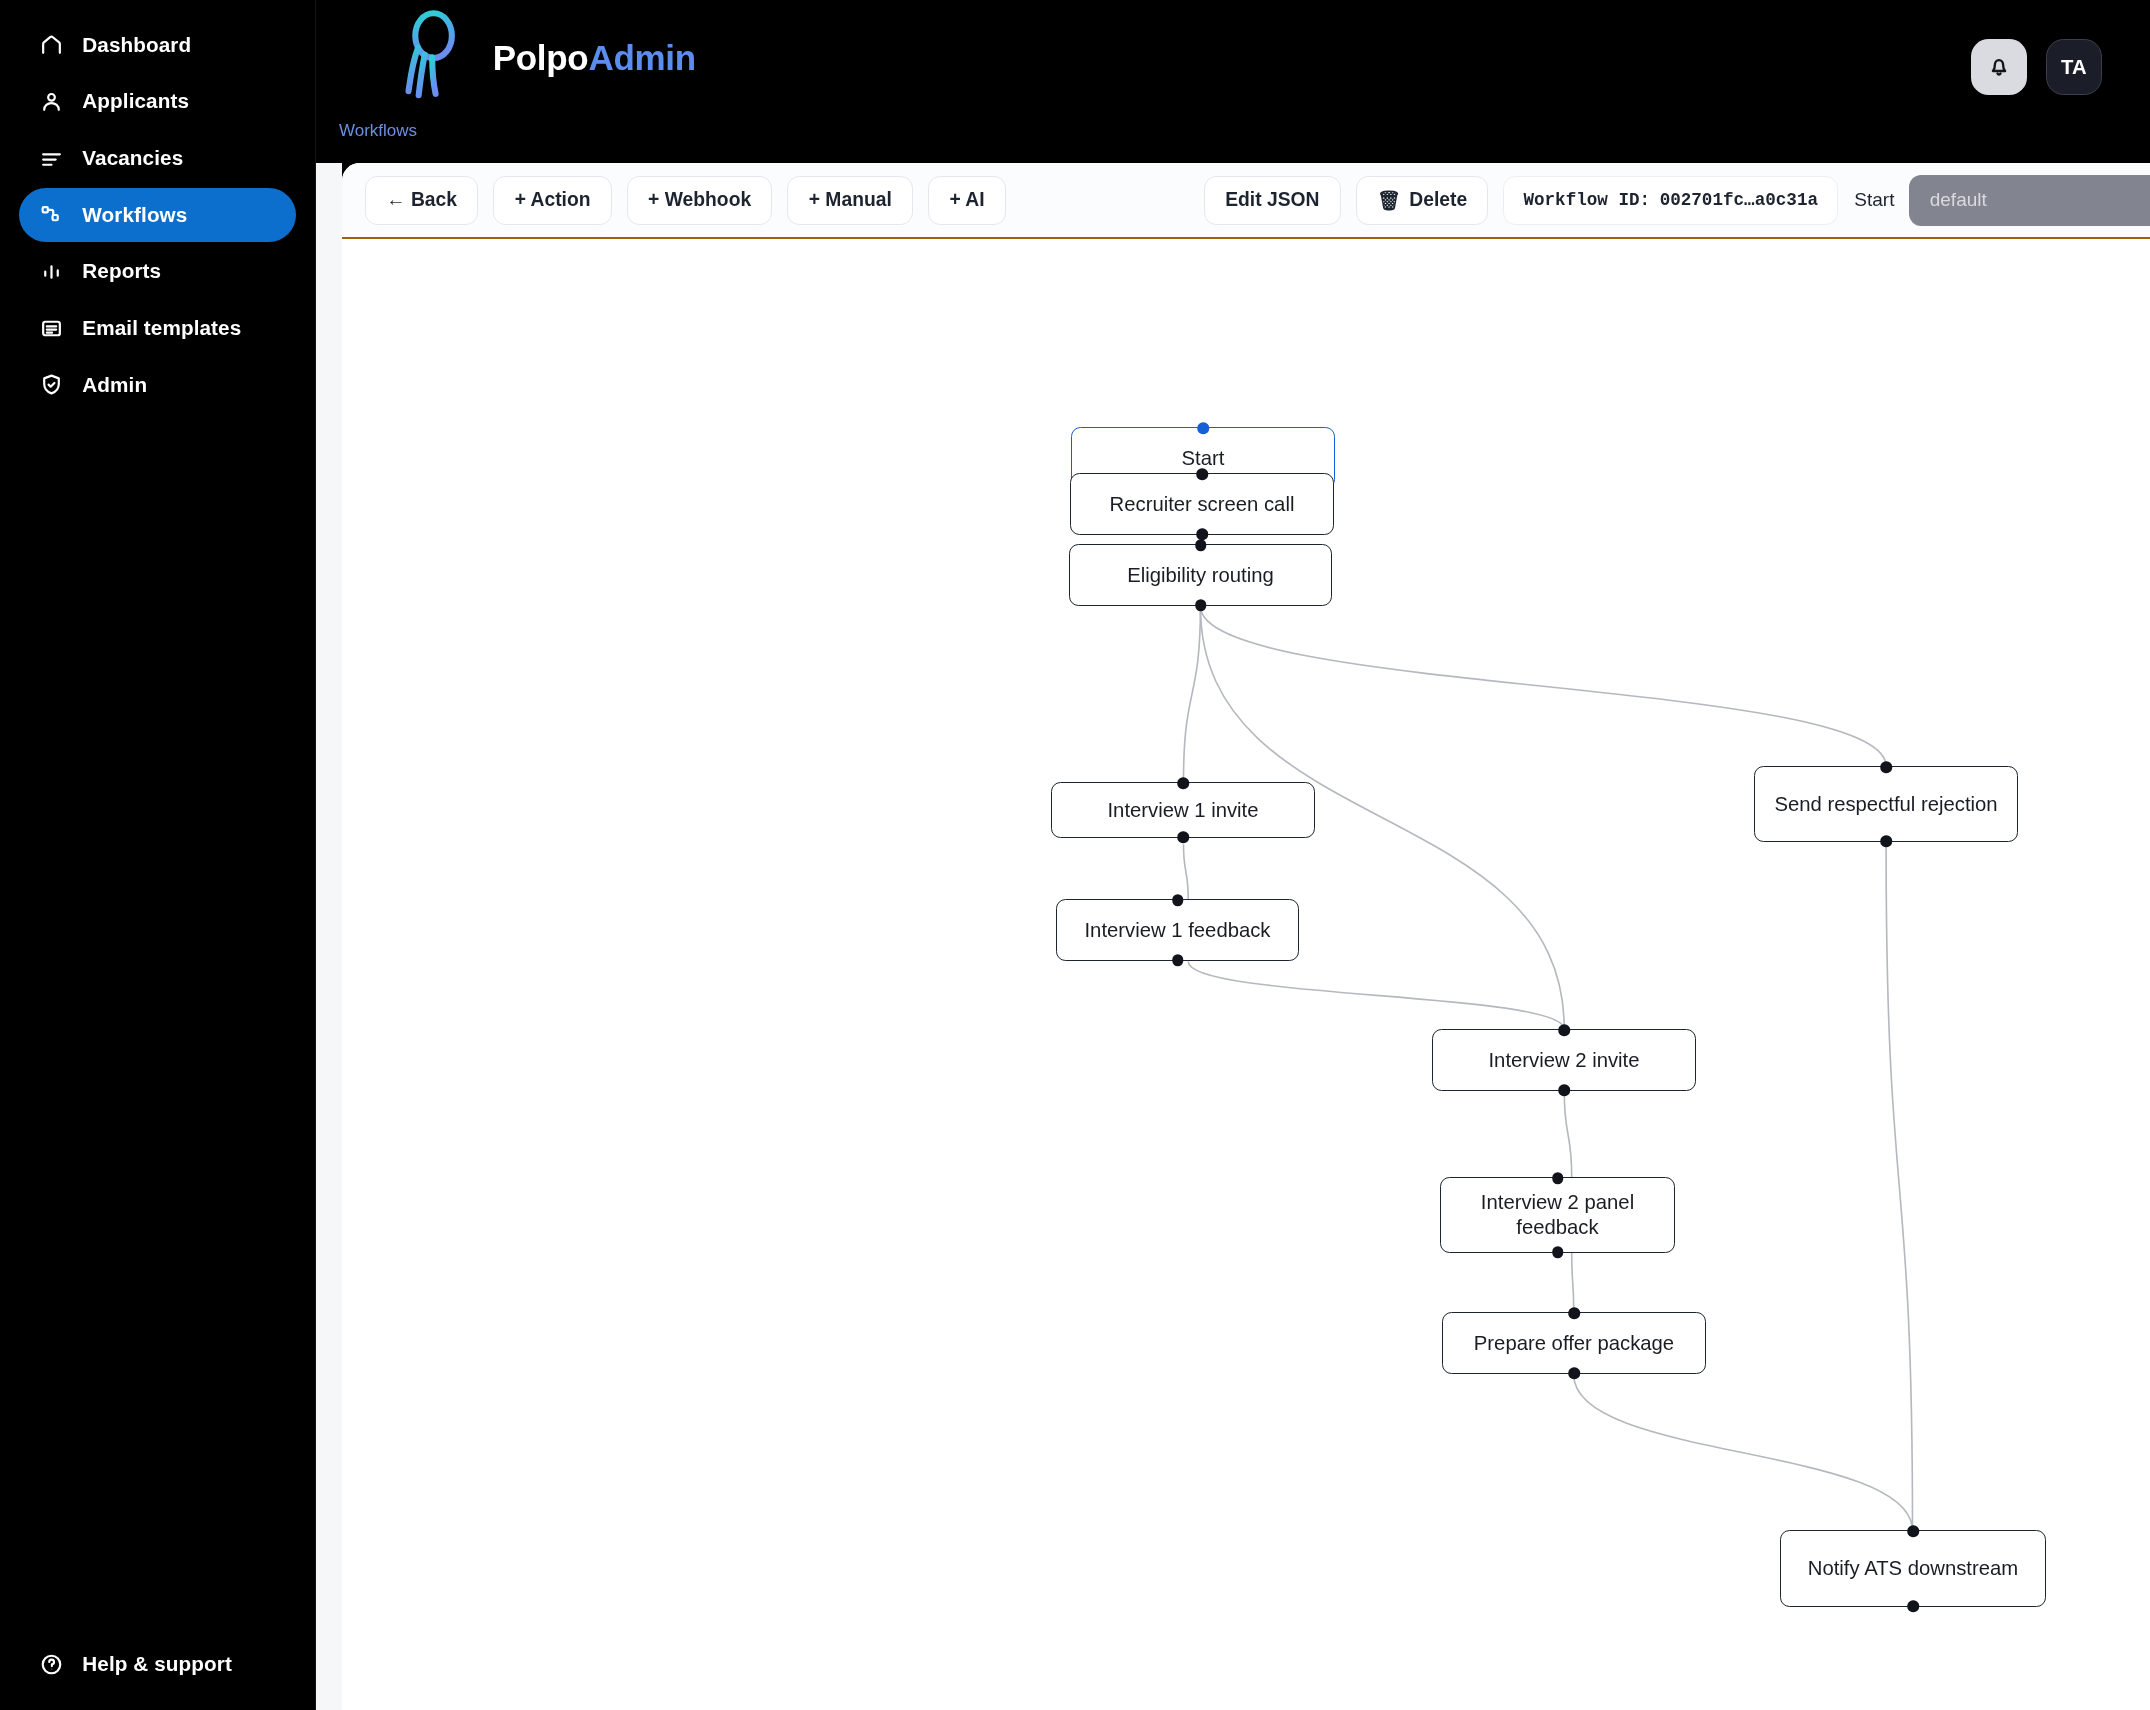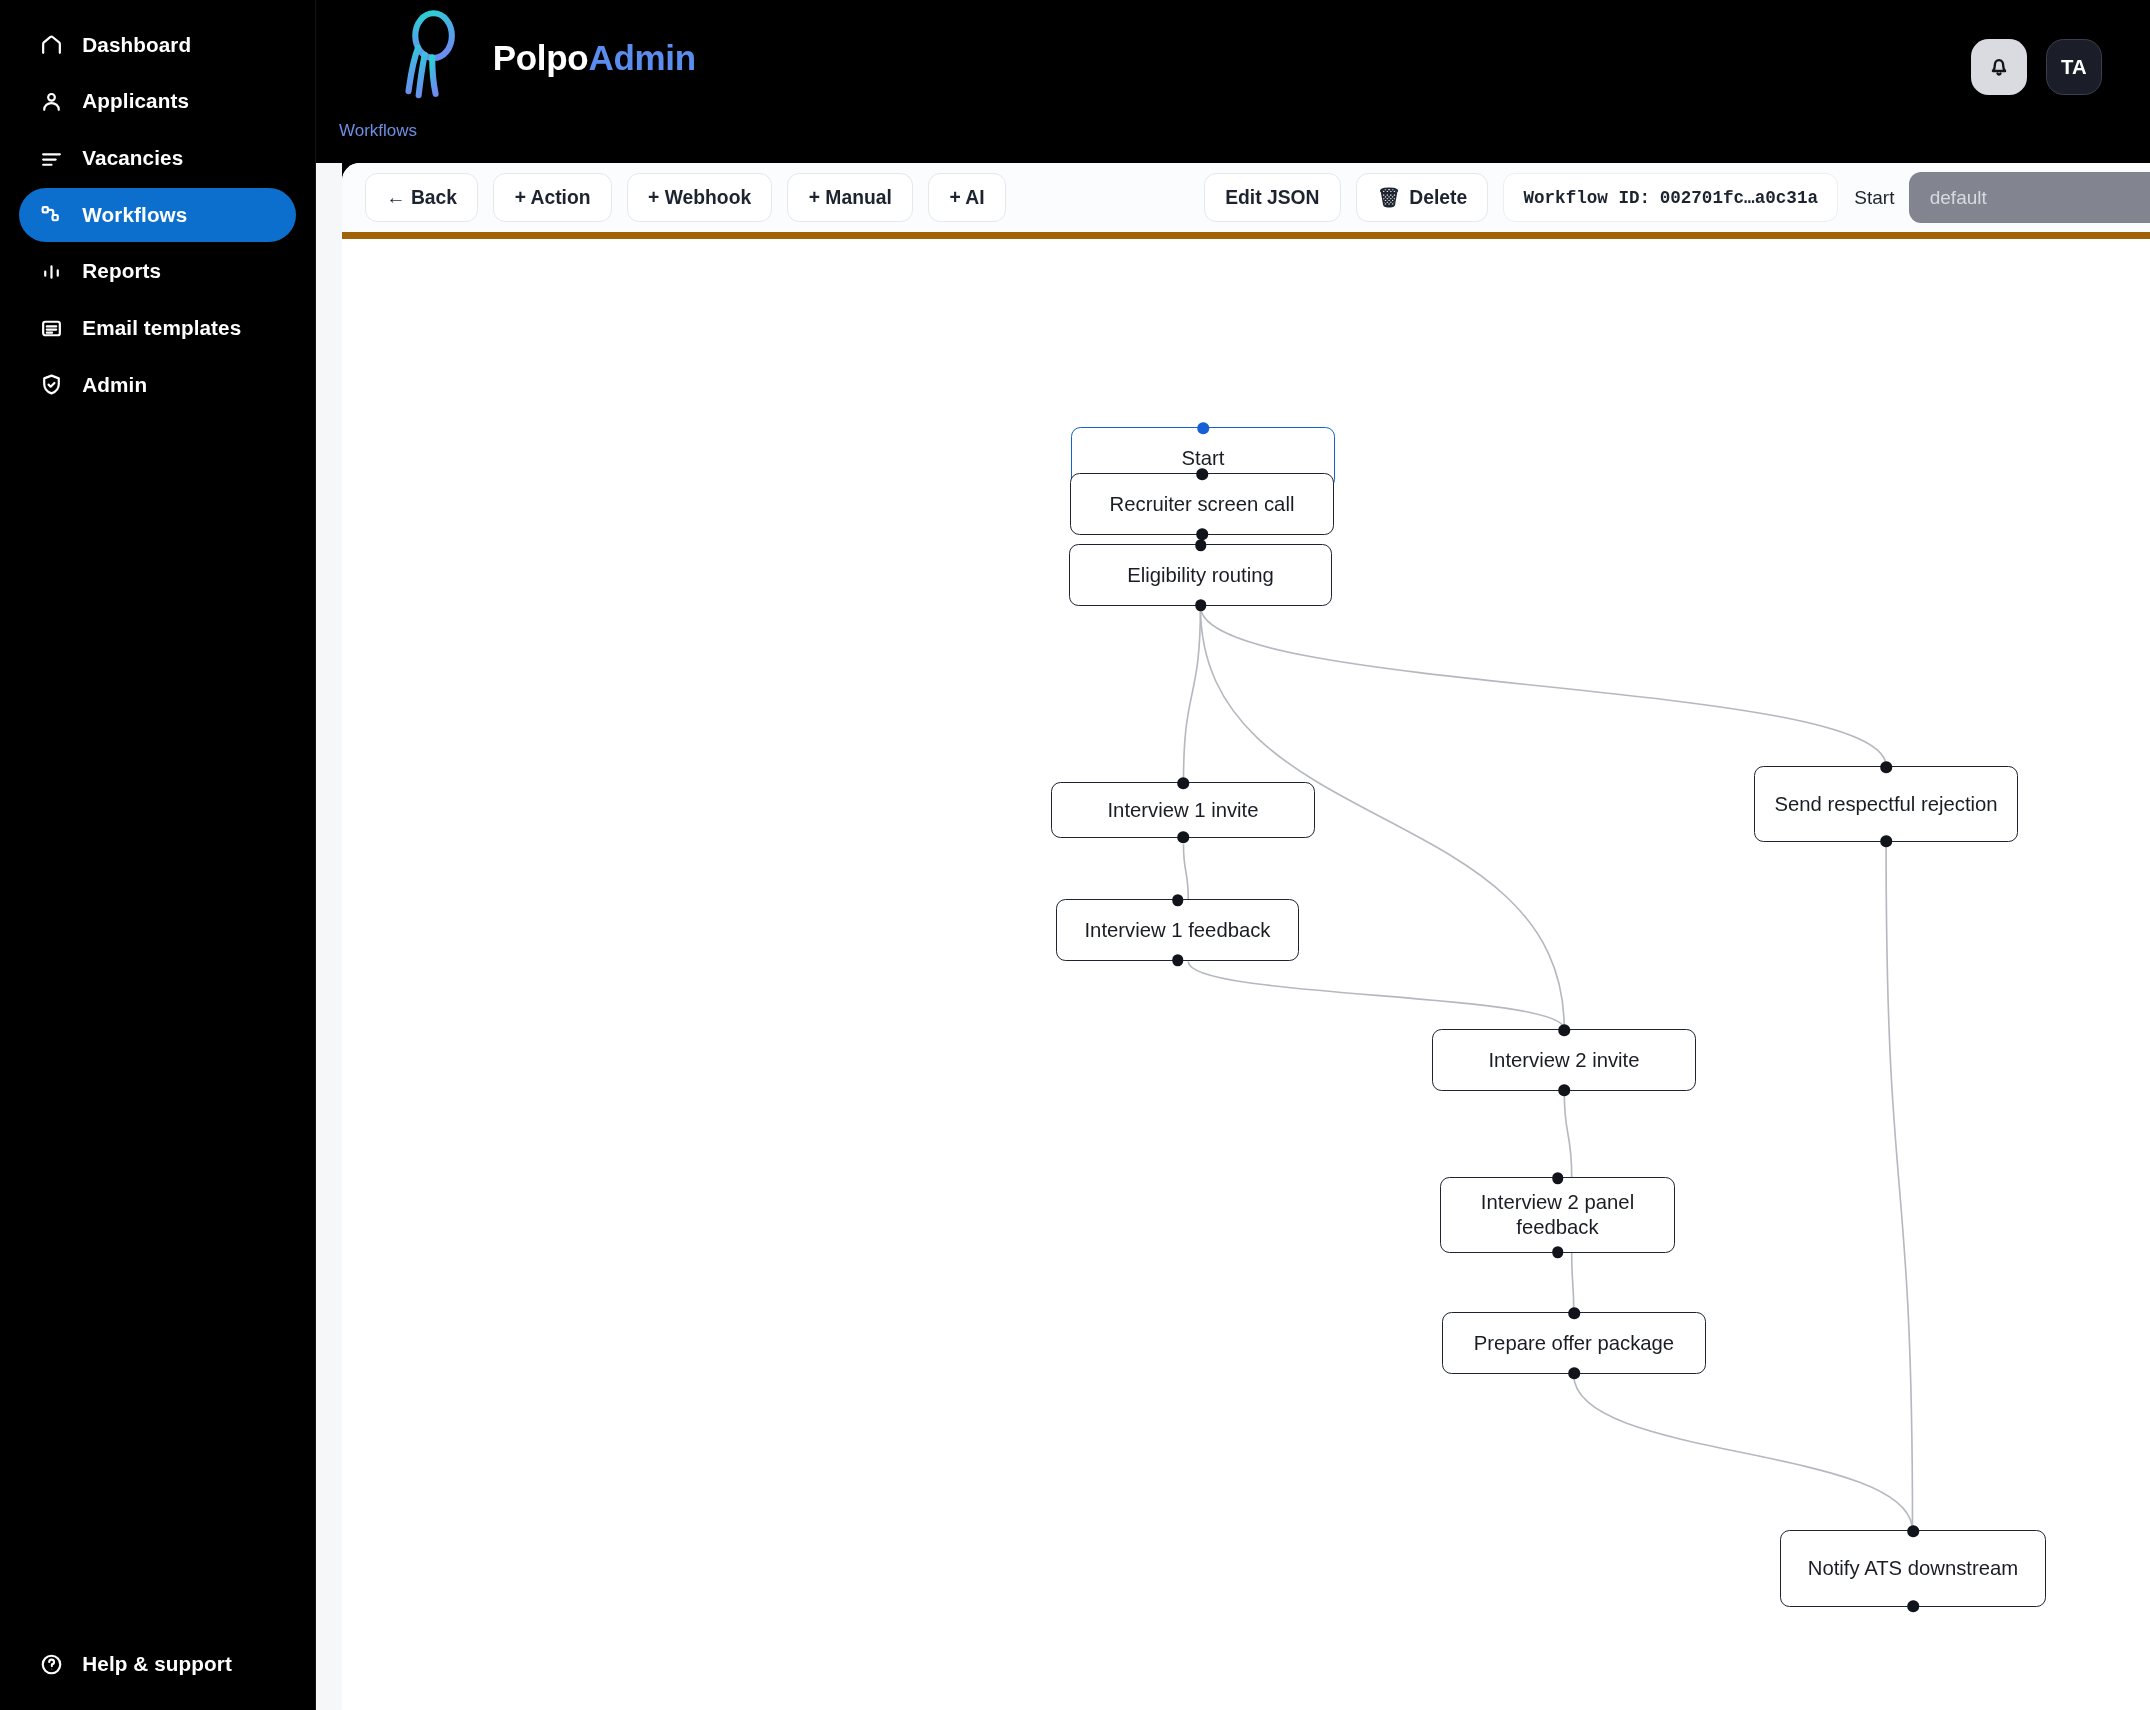--- a/index.html
+++ b/index.html
@@ -72,21 +72,21 @@
     overflow: hidden;
   }
   #panel-gutter {
     position: absolute; left: 0; top: 163px; width: 26px; height: 1548px;
     background: #f6f7f9;
   }
 
   #toolbar {
     position: relative; height: 76px; width: 100%;
     background: #fbfcfd;
-    border-bottom: 7px solid #a16207;
+    border-bottom: 2px solid #a16207;
     display: flex; align-items: center;
     padding-left: 23px;
     border-top-left-radius: 17.6px;
   }
   .tb-btn {
     height: 49px; padding: 0 20.3px;
     display: inline-flex; align-items: center; justify-content: center;
     background: #ffffff; border: 1.1px solid #e4e7ec;
     border-radius: 12.2px;
     font-size: 19.3px; font-weight: 700; color: #1d2430;

